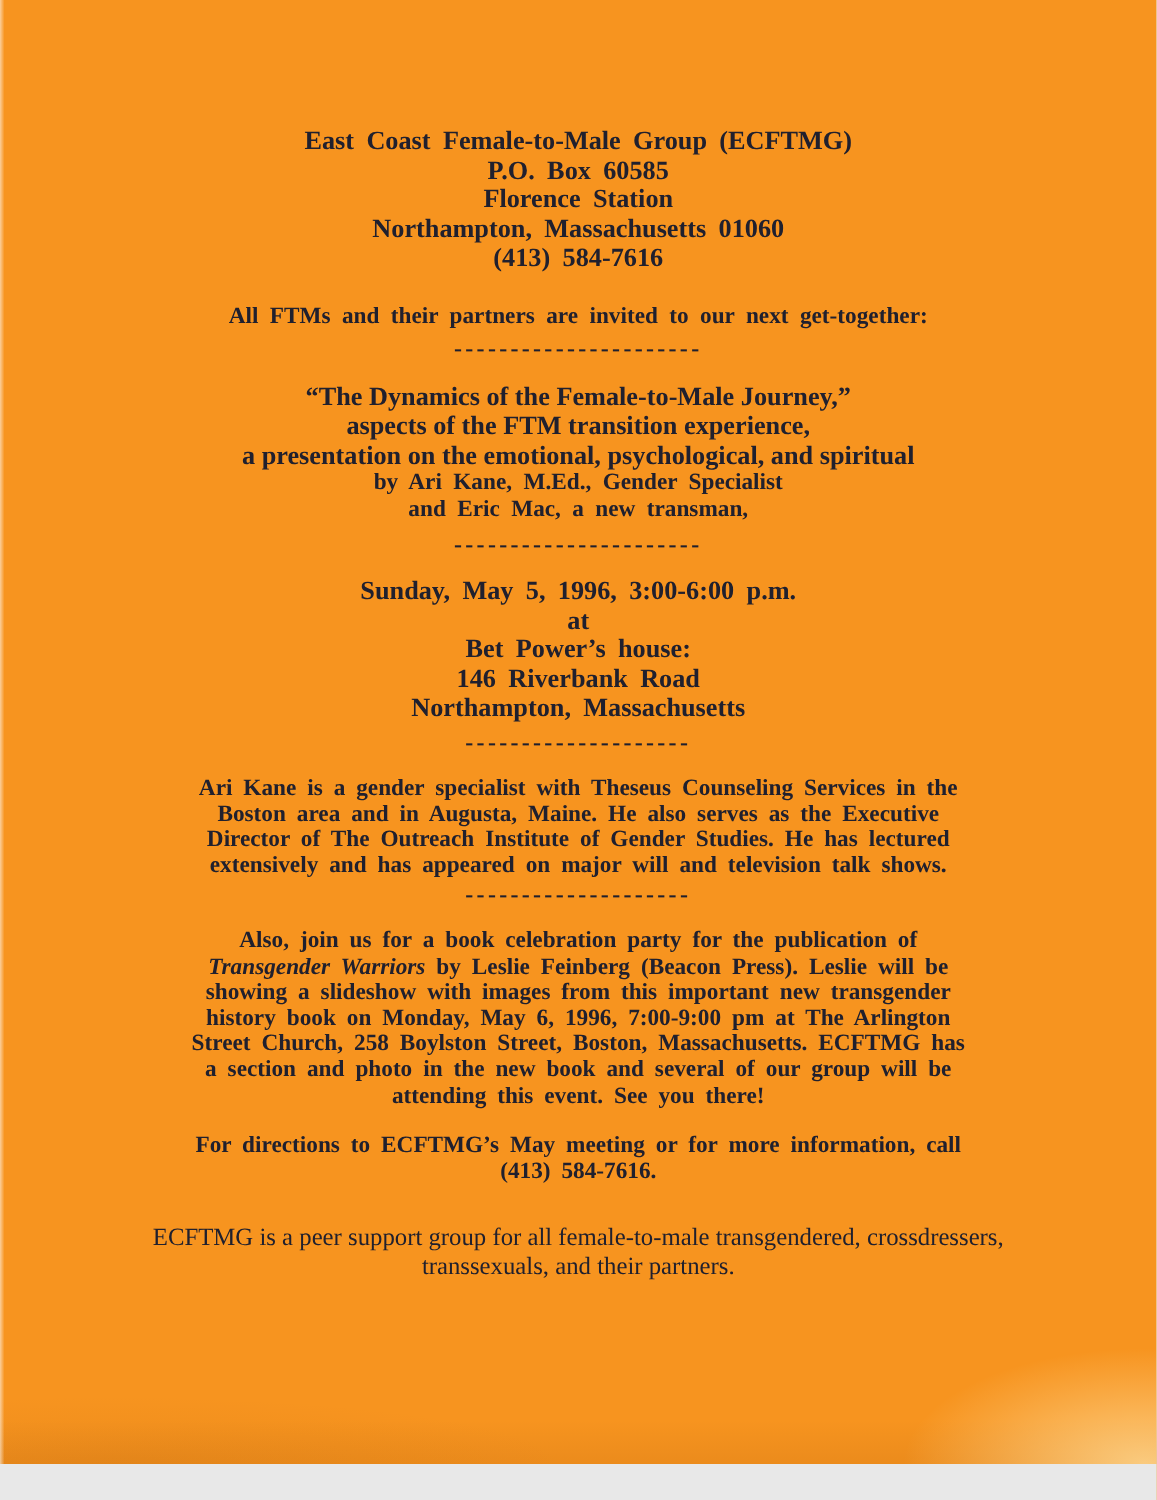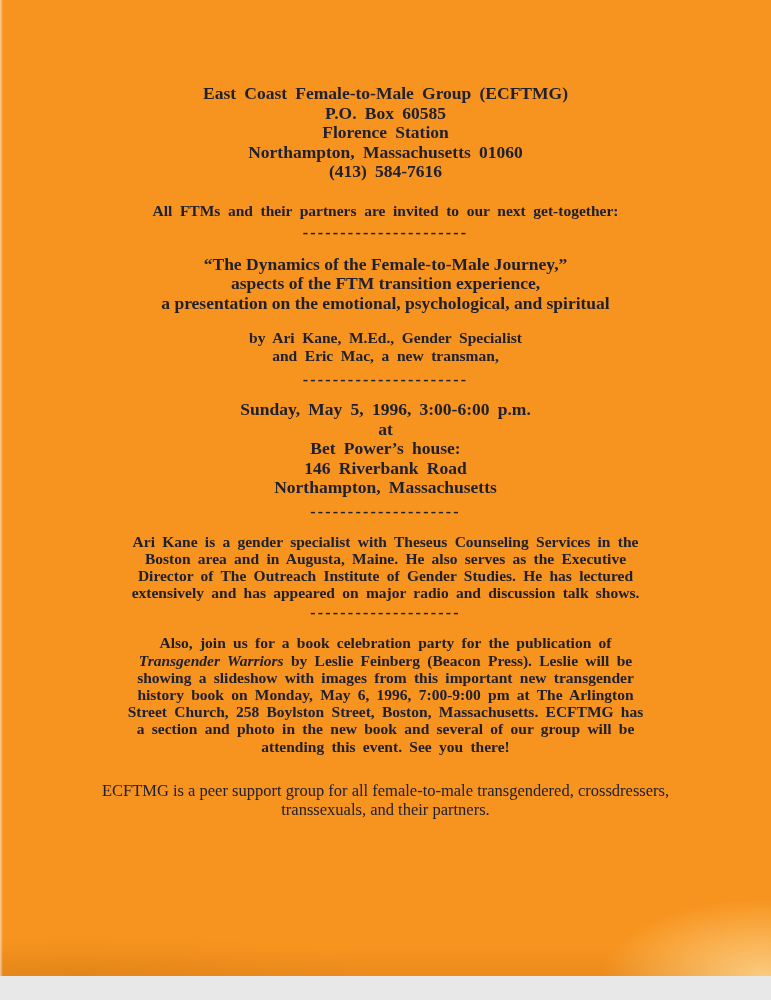--- a/index.html
+++ b/index.html
@@ -40,21 +40,21 @@
     line-height: 16px;
     letter-spacing: 2.2px;
     word-spacing: 0;
     white-space: nowrap;
   }
   .header        { }
   .invite        { margin-top: 20px; }
   .sep1          { margin-top: 5px; }
   .title-block   { margin-top: 14px; }
   .title-block .line { font-size: 17.5px; line-height: 19.5px; }
-  .presenters    { margin-top: 16px; }
+  .presenters    { }
   .sep2          { margin-top: 7px; }
   .event         { margin-top: 12px; }
   .sep3          { margin-top: 6px; }
   .bio           { margin-top: 13px; }
   .sep4          { margin-top: 4px; }
   .book          { margin-top: 13px; }
   .directions    { margin-top: 16px; }
   .footer        {
     margin-top: 26px;
     font-weight: 400;
@@ -110,37 +110,41 @@
     </div>
 
     <div class="sep3">
       <span class="line sep">--------------------</span>
     </div>
 
     <div class="bio">
       <span class="line sz-par">Ari Kane is a gender specialist with Theseus Counseling Services in the</span>
       <span class="line sz-par">Boston area and in Augusta, Maine. He also serves as the Executive</span>
       <span class="line sz-par">Director of The Outreach Institute of Gender Studies. He has lectured</span>
-      <span class="line sz-par">extensively and has appeared on major radio and discussion talk shows.</span>
+      <span class="line sz-par">extensively and has appeared on major will and television talk shows.</span>
     </div>
 
     <div class="sep4">
       <span class="line sep">--------------------</span>
     </div>
 
     <div class="book">
       <span class="line sz-par">Also, join us for a book celebration party for the publication of</span>
       <span class="line sz-par"><span class="italic">Transgender Warriors</span><span> by Leslie Feinberg (Beacon Press). Leslie will be</span></span>
       <span class="line sz-par">showing a slideshow with images from this important new transgender</span>
       <span class="line sz-par">history book on Monday, May 6, 1996, 7:00-9:00 pm at The Arlington</span>
       <span class="line sz-par">Street Church, 258 Boylston Street, Boston, Massachusetts. ECFTMG has</span>
       <span class="line sz-par">a section and photo in the new book and several of our group will be</span>
       <span class="line sz-par">attending this event. See you there!</span>
     </div>
 
+    <div class="directions">
+      <span class="line sz-par">For directions to ECFTMG’s May meeting or for more information, call</span>
+      <span class="line sz-par">(413) 584-7616.</span>
+    </div>
 
     <div class="footer">
       <span class="line">ECFTMG is a peer support group for all female-to-male transgendered, crossdressers,</span>
       <span class="line">transsexuals, and their partners.</span>
     </div>
 
   </div>
 </div>
 
 </body></html>

